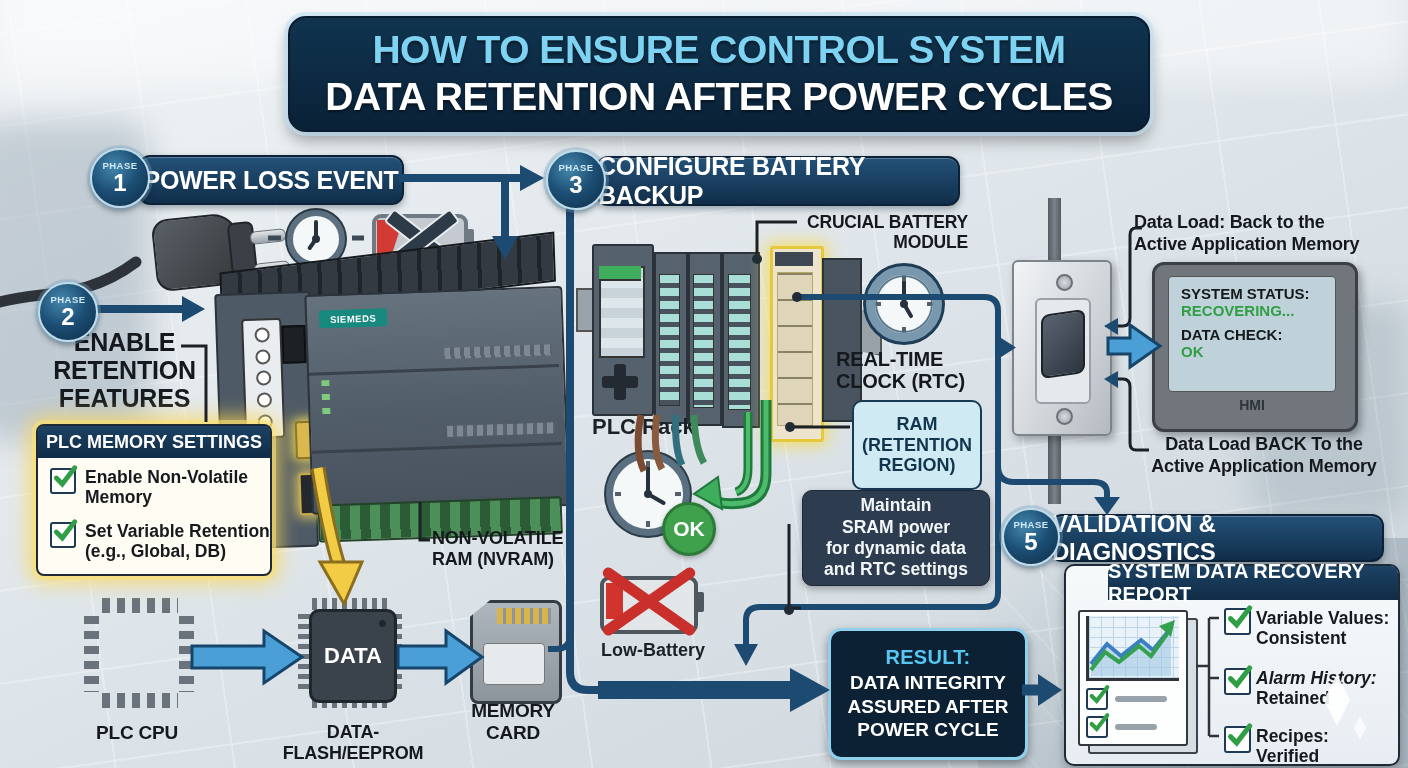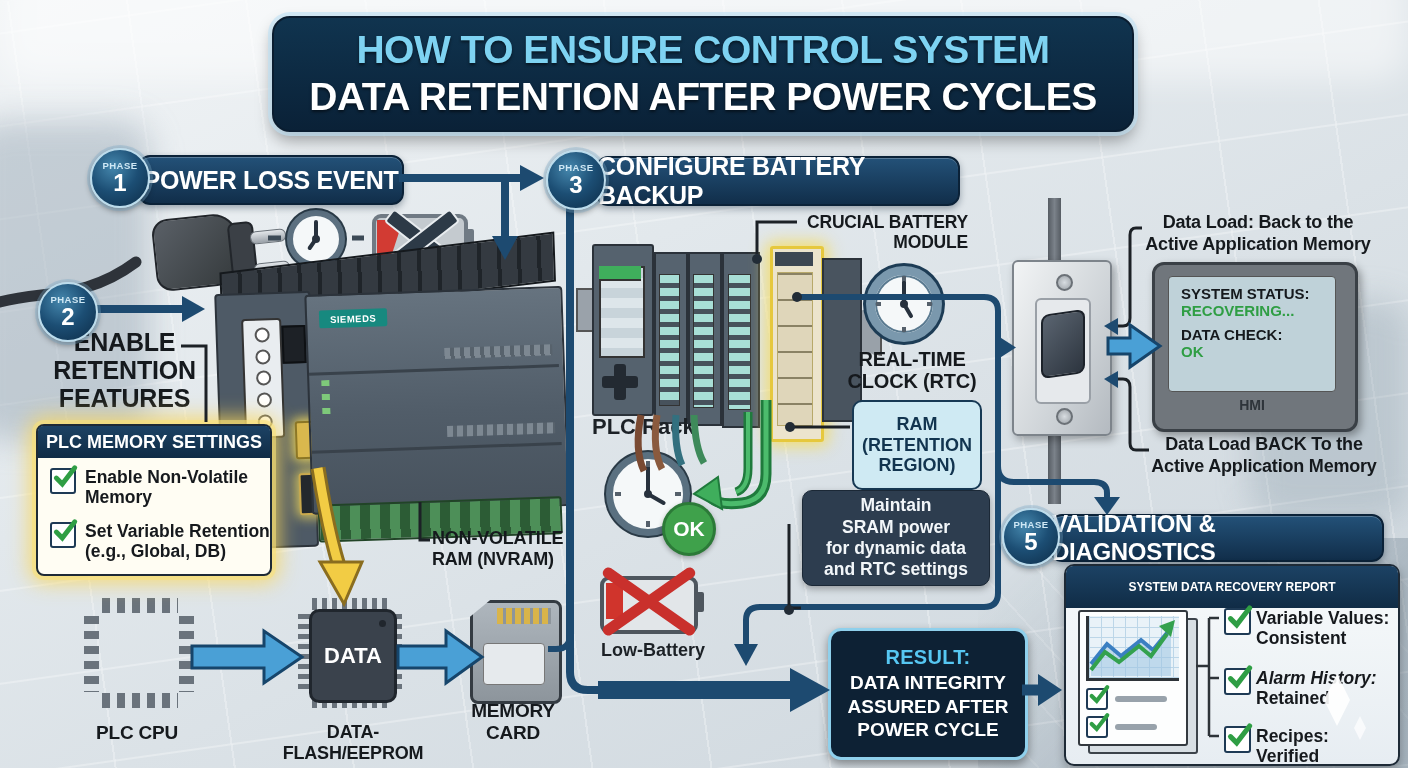--- a/index.html
+++ b/index.html
@@ -10,21 +10,21 @@
   .pre{white-space:pre-line;}
   
   .bg-grid{left:-12%;top:-12%;width:124%;height:124%;transform:rotate(-8deg);opacity:.55;z-index:0;
     background:repeating-linear-gradient(0deg,rgba(255,255,255,.55) 0 2px,transparent 2px 92px),
                repeating-linear-gradient(90deg,rgba(255,255,255,.5) 0 2px,transparent 2px 118px);}
   .bg-blob{filter:blur(16px);z-index:0;border-radius:30px;}
   .bg-corner{right:0;bottom:0;width:430px;height:230px;z-index:0;opacity:.8;
     background:linear-gradient(135deg,rgba(116,134,150,0) 10%,rgba(96,116,132,.45) 75%),
       repeating-linear-gradient(48deg,rgba(255,255,255,.22) 0 2px,transparent 2px 44px);}
   
-  .title-box{left:272px;top:16px;width:858px;height:112px;border-radius:18px;z-index:4;
+  .title-box{left:288px;top:16px;width:858px;height:112px;border-radius:18px;z-index:4;
     background:linear-gradient(180deg,#10344f,#0a2137);border:2px solid #0a1d30;
     box-shadow:0 0 0 4px rgba(190,225,245,.6),0 8px 16px rgba(0,0,0,.35);
     display:flex;flex-direction:column;align-items:center;justify-content:center;line-height:1.2;text-align:right;}
   .title-l1{font-size:39px;font-weight:800;letter-spacing:-.5px;color:#7ed3f2;text-shadow:0 2px 3px rgba(0,0,0,.5);}
   .title-l2{font-size:39px;font-weight:800;letter-spacing:-.5px;color:#ffffff;text-shadow:0 2px 3px rgba(0,0,0,.5);}
   
   .pill{z-index:4;background:linear-gradient(180deg,#235178,#112e4a);border:2px solid #0b2238;border-radius:12px;
     box-shadow:inset 0 1px 0 rgba(255,255,255,.25),0 3px 7px rgba(10,30,50,.35);
     color:#fff;font-weight:800;display:flex;align-items:center;justify-content:center;letter-spacing:-.3px;}
   .badge{z-index:5;width:56px;height:56px;border-radius:50%;color:#fff;
@@ -257,21 +257,21 @@
 
   <div class="clock" style="left:866px;top:266px;width:58px;height:58px;border:9px solid #7a98ad;box-shadow:0 0 0 3px #1d3c55, inset 0 0 0 2px #5a7a90;z-index:3;">
     <div class="hand" style="left:27px;top:5px;width:4px;height:24px;"></div>
     <div class="hand" style="left:27px;top:13px;width:4px;height:16px;transform:rotate(150deg);"></div>
     <div class="cdot" style="left:25px;top:25px;width:8px;height:8px;"></div>
     <div class="tick" style="left:27px;top:1px;width:4px;height:5px;"></div>
     <div class="tick" style="left:27px;top:52px;width:4px;height:5px;"></div>
     <div class="tick" style="left:1px;top:27px;width:5px;height:4px;"></div>
     <div class="tick" style="left:52px;top:27px;width:5px;height:4px;"></div>
   </div>
-  <div class="abs lbl pre" style="left:836px;top:348px;width:152px;text-align:center;font-size:20px;line-height:1.1;">REAL-TIME
+  <div class="abs lbl pre" style="left:836px;top:348px;width:152px;text-align:left;font-size:20px;line-height:1.1;">REAL-TIME
 CLOCK (RTC)</div>
 
   <div class="abs ram-box pre">RAM
 (RETENTION
 REGION)</div>
   <div class="abs sram-box pre">Maintain
 SRAM power
 for dynamic data
 and RTC settings</div>
 
@@ -290,21 +290,21 @@
 
   <div class="abs" style="left:600px;top:576px;width:104px;height:56px;z-index:3;">
     <div class="abs" style="left:0;top:0;width:90px;height:50px;background:#e2e6e9;border:4px solid #4e565e;border-radius:9px;"></div>
     <div class="abs" style="left:6px;top:7px;width:17px;height:36px;background:#d0342c;"></div>
     <div class="abs" style="left:96px;top:16px;width:8px;height:20px;background:#4e565e;border-radius:2px;"></div>
     <div class="abs" style="left:-6px;top:20px;width:110px;height:11px;background:#c9302c;border-radius:5px;transform:rotate(35deg);"></div>
     <div class="abs" style="left:-6px;top:20px;width:110px;height:11px;background:#c9302c;border-radius:5px;transform:rotate(-35deg);"></div>
   </div>
   <div class="abs" style="left:588px;top:640px;width:130px;text-align:center;font-size:18px;font-weight:700;color:#1c2126;z-index:4;">Low-Battery</div>
 
-  <div class="abs lbl pre" style="left:1134px;top:212px;width:248px;text-align:center;font-size:18px;line-height:1.2;font-weight:700;">Data Load: Back to the
+  <div class="abs lbl pre" style="left:1134px;top:212px;width:248px;font-size:18px;line-height:1.2;font-weight:700;">Data Load: Back to the
 Active Application Memory</div>
 
   <div class="abs" style="left:1048px;top:198px;width:13px;height:68px;background:linear-gradient(90deg,#565c63,#7b828a,#565c63);z-index:3;"></div>
   <div class="abs" style="left:1048px;top:428px;width:13px;height:76px;background:linear-gradient(90deg,#565c63,#7b828a,#565c63);z-index:3;"></div>
   <div class="abs" style="left:1012px;top:260px;width:96px;height:172px;z-index:3;background:linear-gradient(115deg,#f2f4f5,#cfd4d8 60%,#b4bac0);border:2px solid #7d848b;border-radius:6px;box-shadow:3px 4px 8px rgba(0,0,0,.3);">
     <div class="abs" style="left:42px;top:12px;width:13px;height:13px;border-radius:50%;background:radial-gradient(#d8dde1,#9aa0a6);border:2px solid #6b7177;"></div>
     <div class="abs" style="left:21px;top:36px;width:52px;height:102px;background:#e6e9ec;border:2px solid #9aa0a7;border-radius:6px;"></div>
     <div class="abs" style="left:27px;top:50px;width:40px;height:60px;background:linear-gradient(135deg,#5a6470,#2d353f);border:2px solid #1c222a;border-radius:8px;transform:skewY(-8deg);"></div>
     <div class="abs" style="left:42px;top:146px;width:13px;height:13px;border-radius:50%;background:radial-gradient(#d8dde1,#9aa0a6);border:2px solid #6b7177;"></div>
   </div>
@@ -323,21 +323,21 @@
 
   <div class="abs badge" style="left:1002px;top:508px;width:54px;height:54px;">
     <span class="badge-word">PHASE</span>
     <span class="badge-num">5</span>
   </div>
   <div class="abs pill" style="left:1050px;top:514px;width:330px;height:44px;font-size:24px;">
     <span>VALIDATION &amp; DIAGNOSTICS</span>
   </div>
 
   <div class="abs report-box">
-    <div class="box-hdr" style="height:42px;font-size:12px;border-radius:7px 7px 0 0;">
+    <div class="box-hdr" style="height:34px;font-size:20px;border-radius:7px 7px 0 0;margin-left:42px;">
       <span>SYSTEM DATA RECOVERY REPORT</span>
     </div>
     <div class="abs" style="left:12px;top:44px;width:120px;height:142px;">
       <div class="abs" style="left:10px;top:8px;width:106px;height:132px;background:#d7dee3;border:2px solid #3c434a;border-radius:3px;"></div>
       <div class="abs" style="left:0;top:0;width:106px;height:132px;background:#fdfefe;border:2px solid #33393f;border-radius:3px;"></div>
       <div class="abs" style="left:8px;top:6px;width:90px;height:62px;background:#e9f2f8;background-image:repeating-linear-gradient(0deg,#bcd6e8 0 1px,transparent 1px 10px),repeating-linear-gradient(90deg,#bcd6e8 0 1px,transparent 1px 12px);border-left:3px solid #2d3338;border-bottom:3px solid #2d3338;">
         <svg width="90" height="62" viewBox="0 0 90 62">
           <polygon points="2,48 18,28 32,40 52,24 64,34 82,12 82,60 2,60" fill="#9cc4e2" opacity=".55"></polygon>
           <polyline points="2,48 18,28 32,40 52,24 64,34 82,12" stroke="#3a7fc2" stroke-width="4" fill="none"></polyline>
           <polyline points="2,54 16,36 30,46 50,30 62,40 78,18" stroke="#33a14e" stroke-width="4" fill="none"></polyline>

